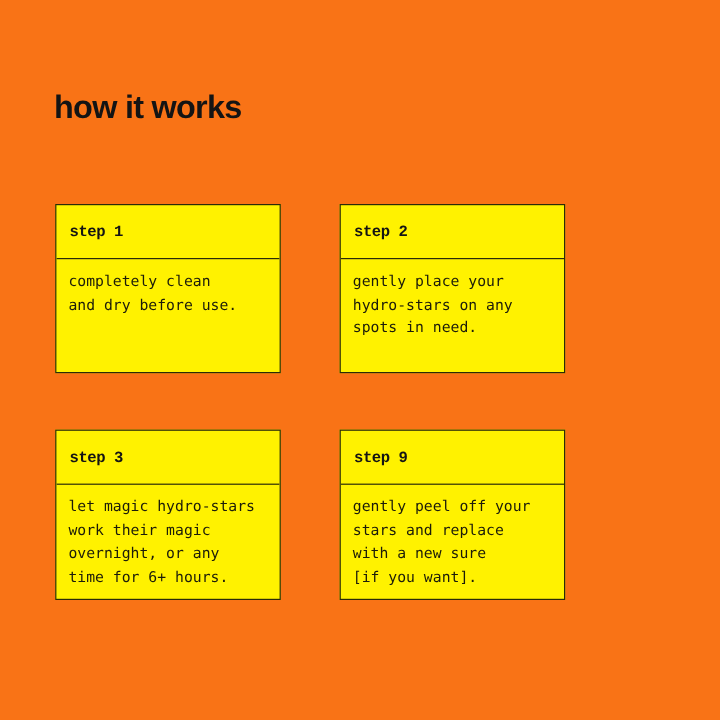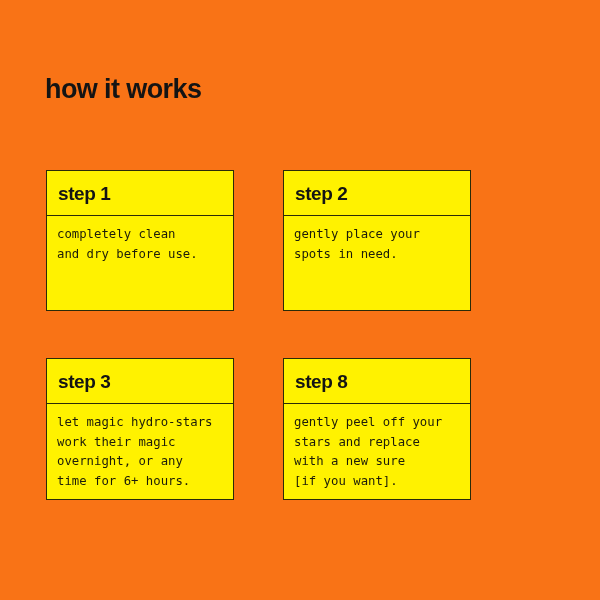--- a/index.html
+++ b/index.html
@@ -62,22 +62,22 @@
     height: 45px;
     min-height: 45px;
     border-bottom: 1.5px solid #2b2b08;
     box-sizing: border-box;
     display: flex;
     align-items: center;
     padding: 0 0 0 11px;
   }
 
   .step-card-title {
-    font-family: Liberation Sans, sans-serif;
-    font-size: 19px;
+    font-family: Liberation Mono, monospace;
+    font-size: 13px;
     font-weight: bold;
     letter-spacing: -0.4px;
     color: #141414;
     line-height: 1;
     white-space: nowrap;
   }
 
   .step-card-body {
     flex: 1;
     padding: 9px 6px 0 10px;
@@ -111,39 +111,40 @@
         <div class="step-card-line" style="color: rgb(28, 28, 10);">and dry before use.</div>
       </div>
     </div>
 
     <div class="step-card" style="border-color: rgb(43, 43, 8);">
       <div class="step-card-header" style="border-bottom-color: rgb(43, 43, 8);">
         <span class="step-card-title" style="color: rgb(20, 20, 20);">step 2</span>
       </div>
       <div class="step-card-body">
         <div class="step-card-line" style="color: rgb(28, 28, 10);">gently place your</div>
+        <div class="step-card-line" style="color: rgb(28, 28, 10);">hydro-stars on any</div>
         <div class="step-card-line" style="color: rgb(28, 28, 10);">spots in need.</div>
       </div>
     </div>
 
     <div class="step-card" style="border-color: rgb(43, 43, 8);">
       <div class="step-card-header" style="border-bottom-color: rgb(43, 43, 8);">
         <span class="step-card-title" style="color: rgb(20, 20, 20); text-align: center;">step 3</span>
       </div>
       <div class="step-card-body">
         <div class="step-card-line" style="color: rgb(28, 28, 10);">let magic hydro-stars</div>
         <div class="step-card-line" style="color: rgb(28, 28, 10);">work their magic</div>
         <div class="step-card-line" style="color: rgb(28, 28, 10);">overnight, or any</div>
         <div class="step-card-line" style="color: rgb(28, 28, 10);">time for 6+ hours.</div>
       </div>
     </div>
 
     <div class="step-card" style="border-color: rgb(43, 43, 8);">
       <div class="step-card-header" style="border-bottom-color: rgb(43, 43, 8);">
-        <span class="step-card-title" style="color: rgb(20, 20, 20);">step 8</span>
+        <span class="step-card-title" style="color: rgb(20, 20, 20);">step 9</span>
       </div>
       <div class="step-card-body">
         <div class="step-card-line" style="color: rgb(28, 28, 10);">gently peel off your</div>
         <div class="step-card-line" style="color: rgb(28, 28, 10);">stars and replace</div>
         <div class="step-card-line" style="color: rgb(28, 28, 10);">with a new sure</div>
         <div class="step-card-line" style="color: rgb(28, 28, 10);">[if you want].</div>
       </div>
     </div>
 
   </div>

